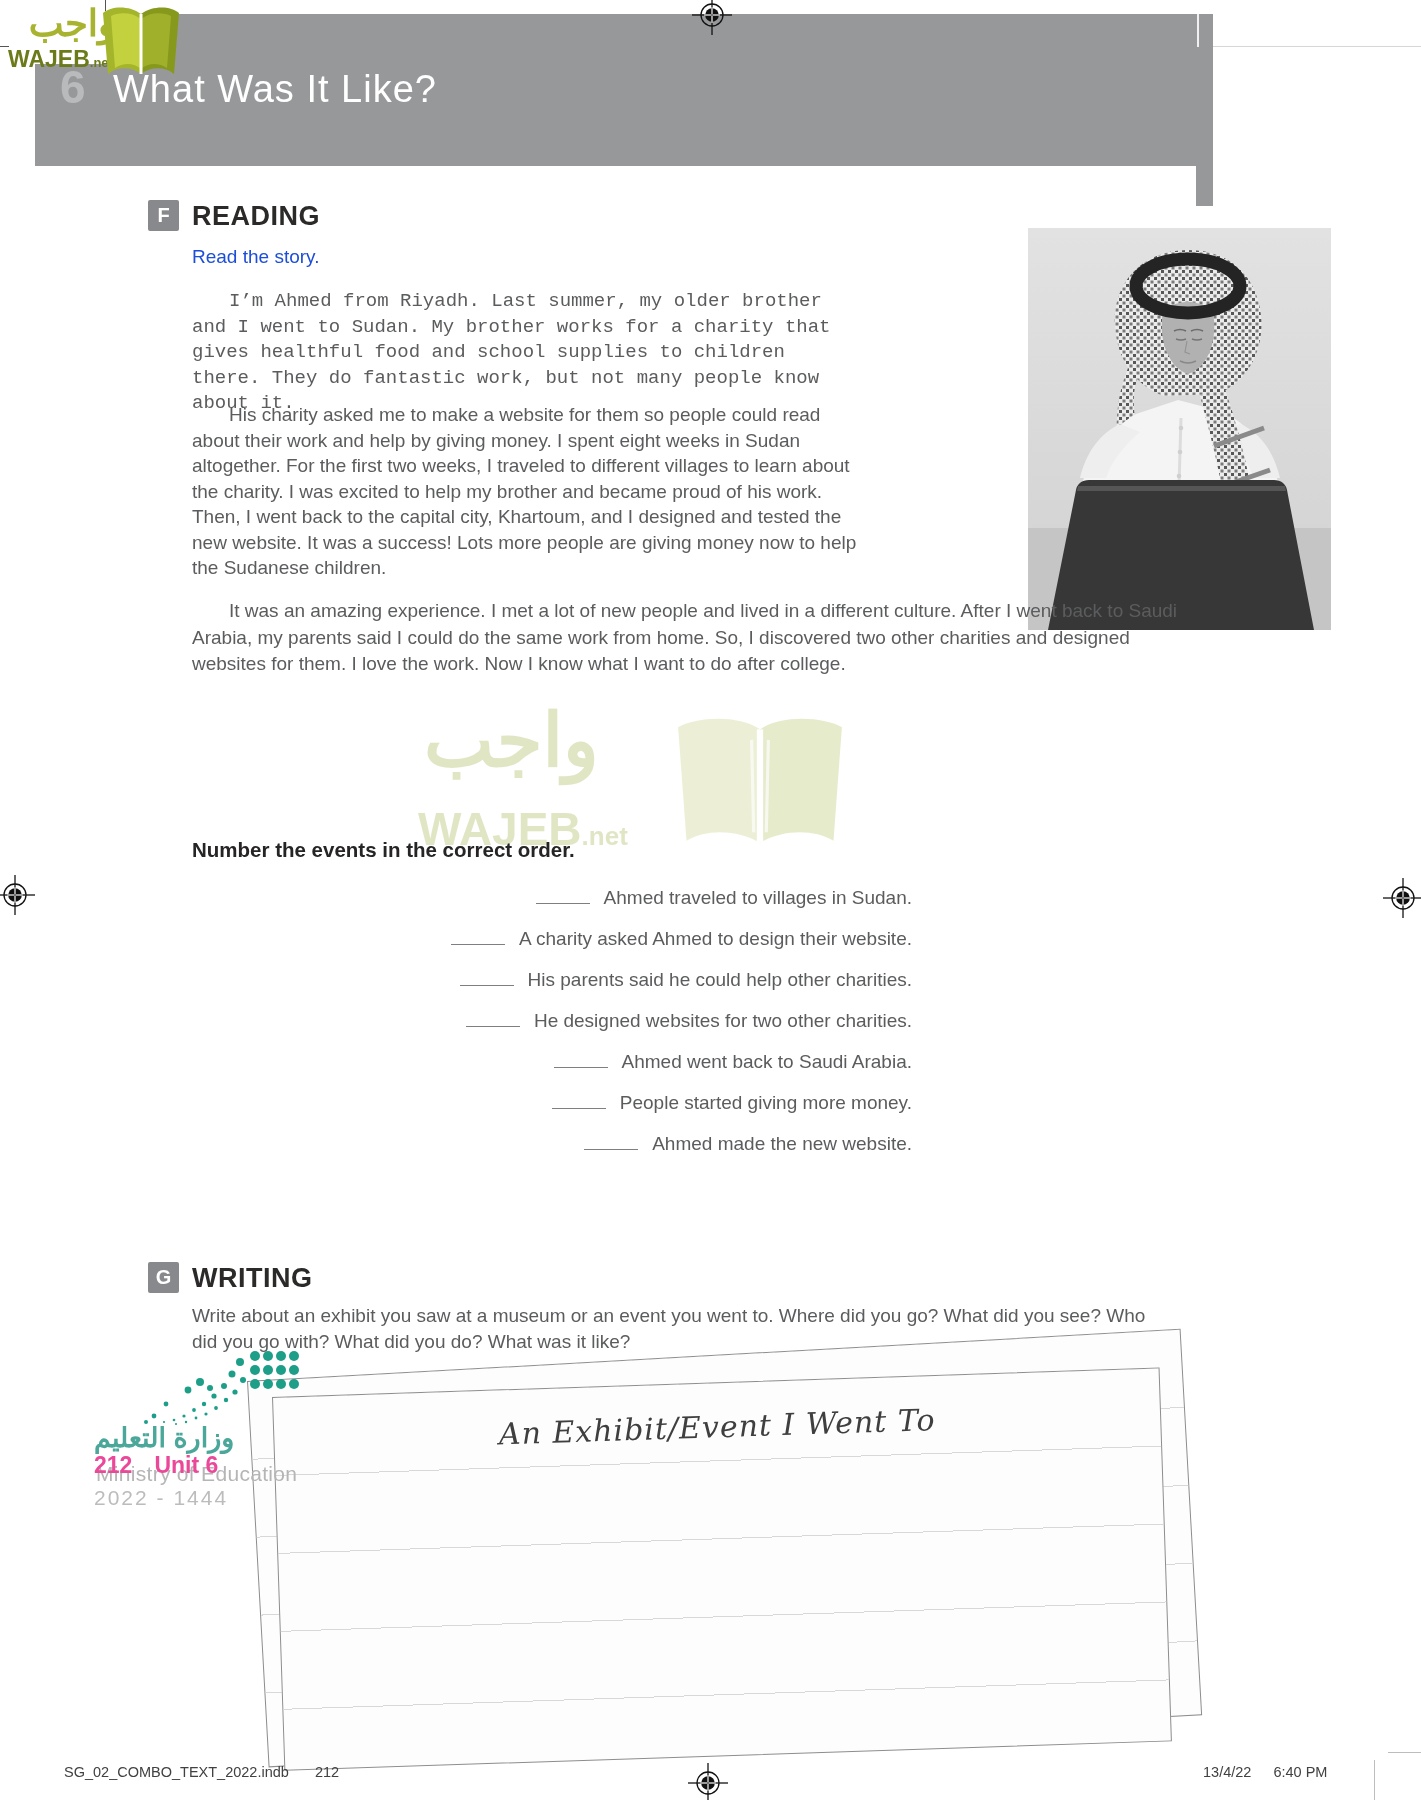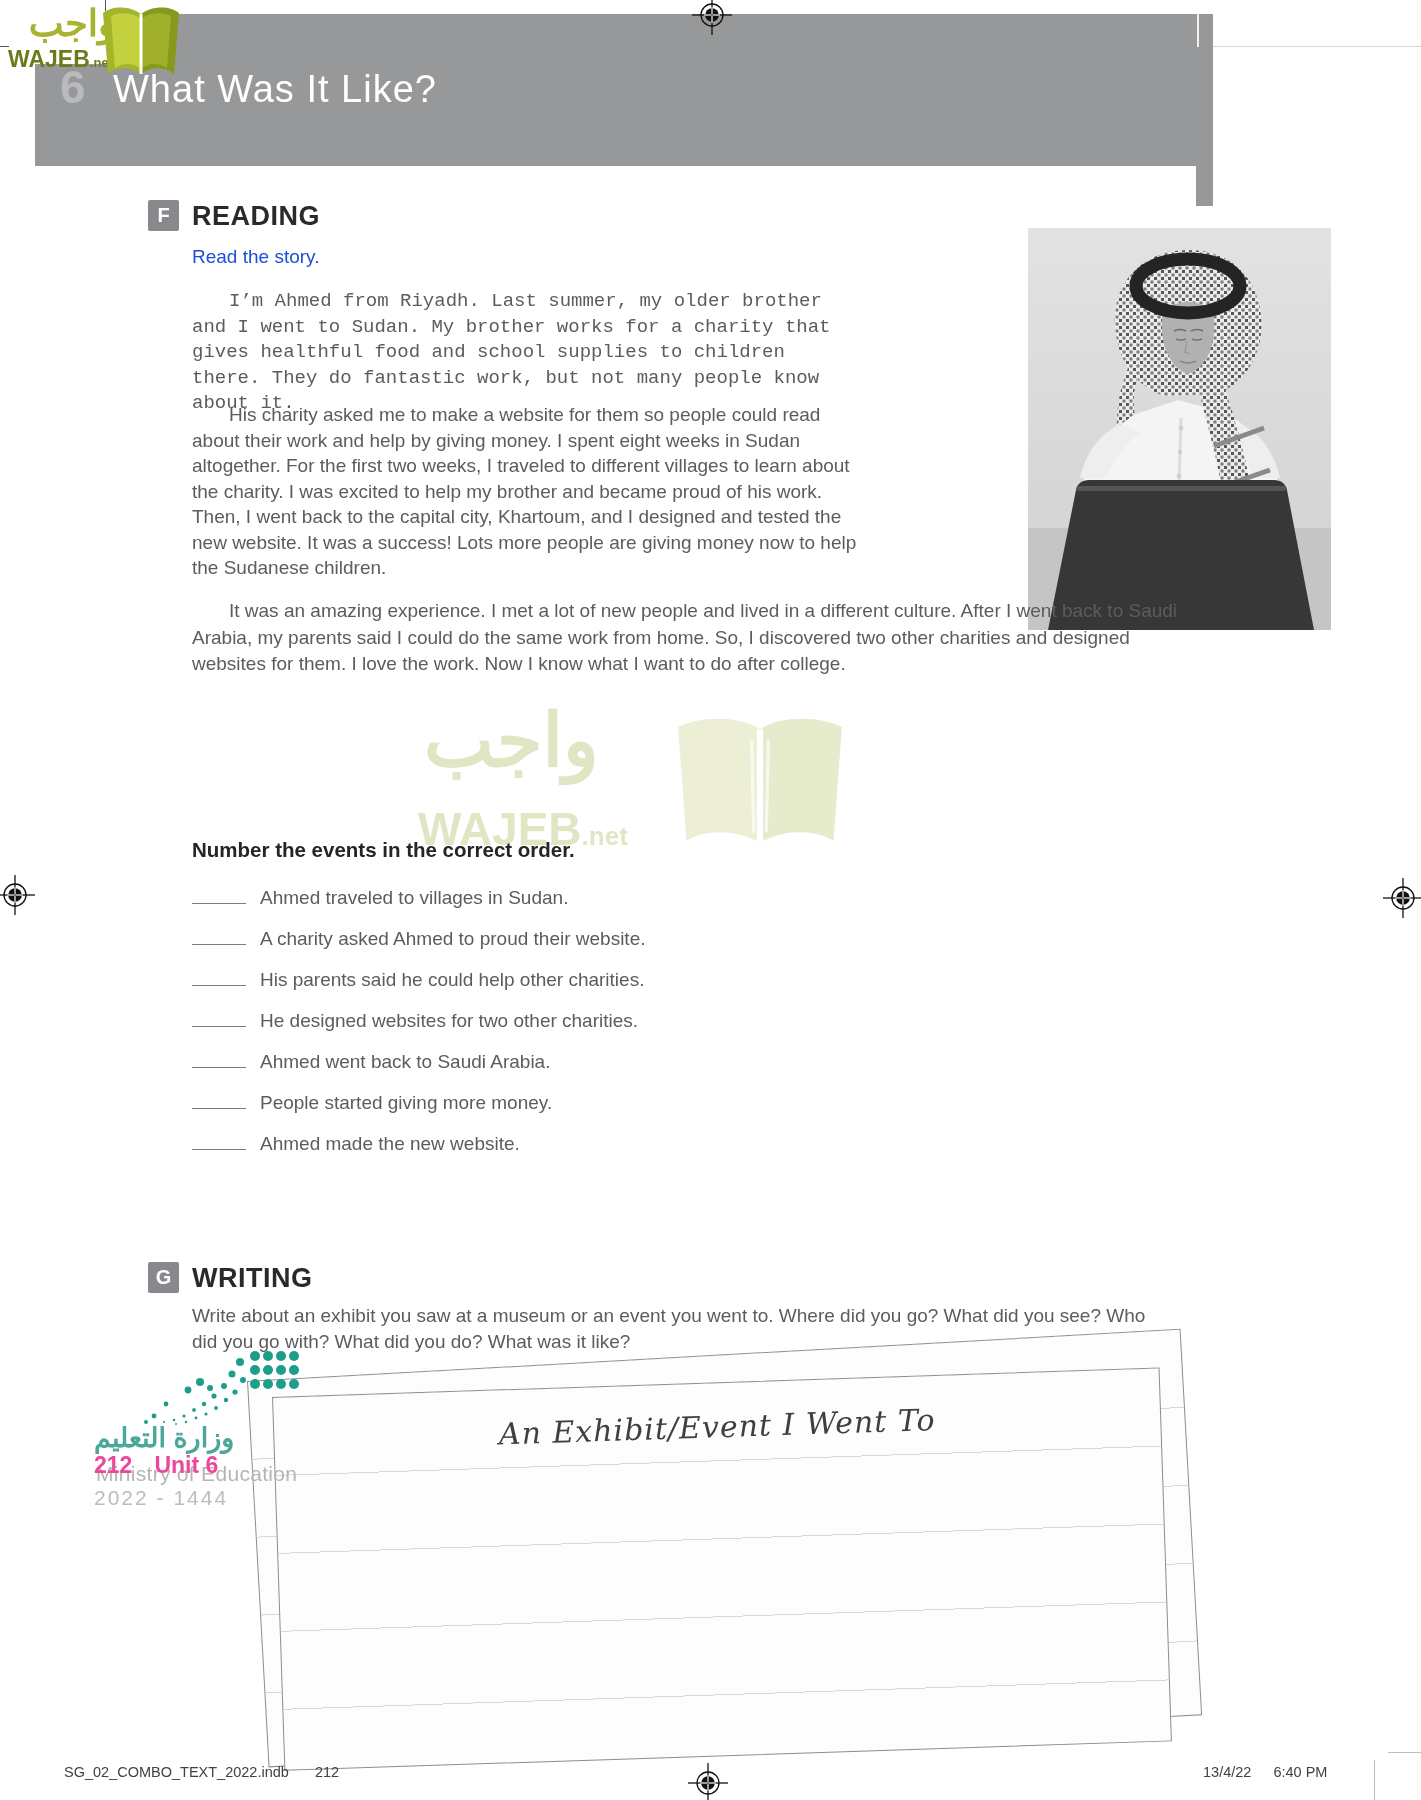--- a/index.html
+++ b/index.html
@@ -34,21 +34,21 @@
 
   .para{font-size:19px;line-height:25.5px;color:#5b5c5e;text-indent:37px;}
   .p1{left:192px;top:289px;width:668px;font-family:Liberation Mono, monospace;}
   .p2{left:192px;top:402px;width:672px;}
   .p3{left:192px;top:598px;width:1000px;line-height:26.5px;}
 
   
   .events{left:192px;top:838px;width:720px;z-index:2;}
   .events-heading{font-size:20.5px;font-weight:700;color:#262425;}
   .events-list{margin:24px 0 0 0;padding:0;list-style:none;}
-  .events-list li{display:flex;align-items:baseline;font-size:19px;color:#5b5c5e;line-height:24px;margin-bottom:17px;}
+  .events-list li{display:flex;align-items:baseline;font-size:19px;color:#5b5c5e;line-height:24px;margin-bottom:17px;justify-content:flex-end;}
   .blank{display:inline-block;width:54px;height:14px;border-bottom:1.6px solid #7d7f82;margin-right:14px;flex:0 0 auto;}
 
   
   .watermark{left:412px;top:710px;width:470px;height:170px;opacity:.55;z-index:1;}
   .wm-arabic{left:12px;top:-6px;font-size:74px;font-weight:700;color:#c8d295;direction:rtl;line-height:1;}
   .wm-name{left:6px;top:96px;color:#c8d295;line-height:1;}
   .wm-name .big{font-size:46px;font-weight:700;}
   .wm-name .small{font-size:26px;font-weight:700;}
   .wm-book{left:243px;top:-4px;}
 
@@ -182,21 +182,21 @@
 
   <div class="abs events">
     <div class="events-heading">Number the events in the correct order.</div>
     <ul class="events-list">
       <li>
           <span class="blank"></span>
           <span>Ahmed traveled to villages in Sudan.</span>
         </li>
       <li>
           <span class="blank"></span>
-          <span>A charity asked Ahmed to proud their website.</span>
+          <span>A charity asked Ahmed to design their website.</span>
         </li>
       <li>
           <span class="blank"></span>
           <span>His parents said he could help other charities.</span>
         </li>
       <li>
           <span class="blank"></span>
           <span>He designed websites for two other charities.</span>
         </li>
       <li>

